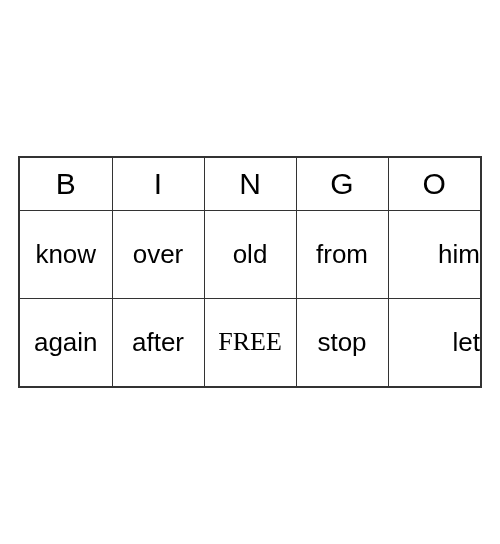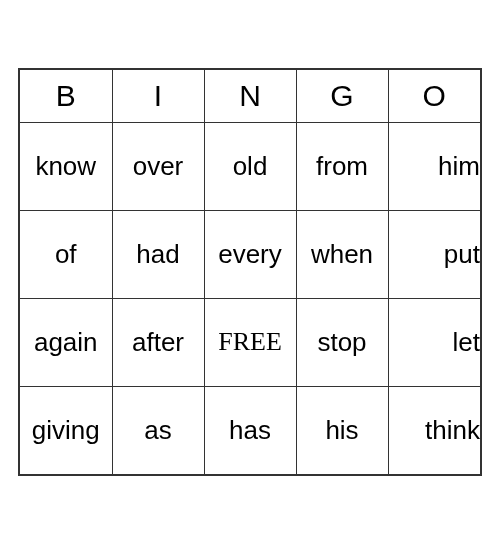--- a/index.html
+++ b/index.html
@@ -85,35 +85,21 @@
     </thead>
     <tbody id="bingo-body">
     <tr>
           <td>know</td>
           <td>over</td>
           <td>old</td>
           <td>from</td>
           <td>him</td>
         </tr>
         <tr>
-          <td>of</td>
-          <td>had</td>
-          <td>every</td>
-          <td>when</td>
-          <td>put</td>
-        </tr>
-        <tr>
           <td>again</td>
           <td>after</td>
           <td class="free-cell">FREE</td>
           <td>stop</td>
           <td>let</td>
         </tr>
-        <tr>
-          <td>giving</td>
-          <td>as</td>
-          <td>has</td>
-          <td>his</td>
-          <td>think</td>
-        </tr>
       </tbody>
   </table>
 </div>
 
 </body></html>

